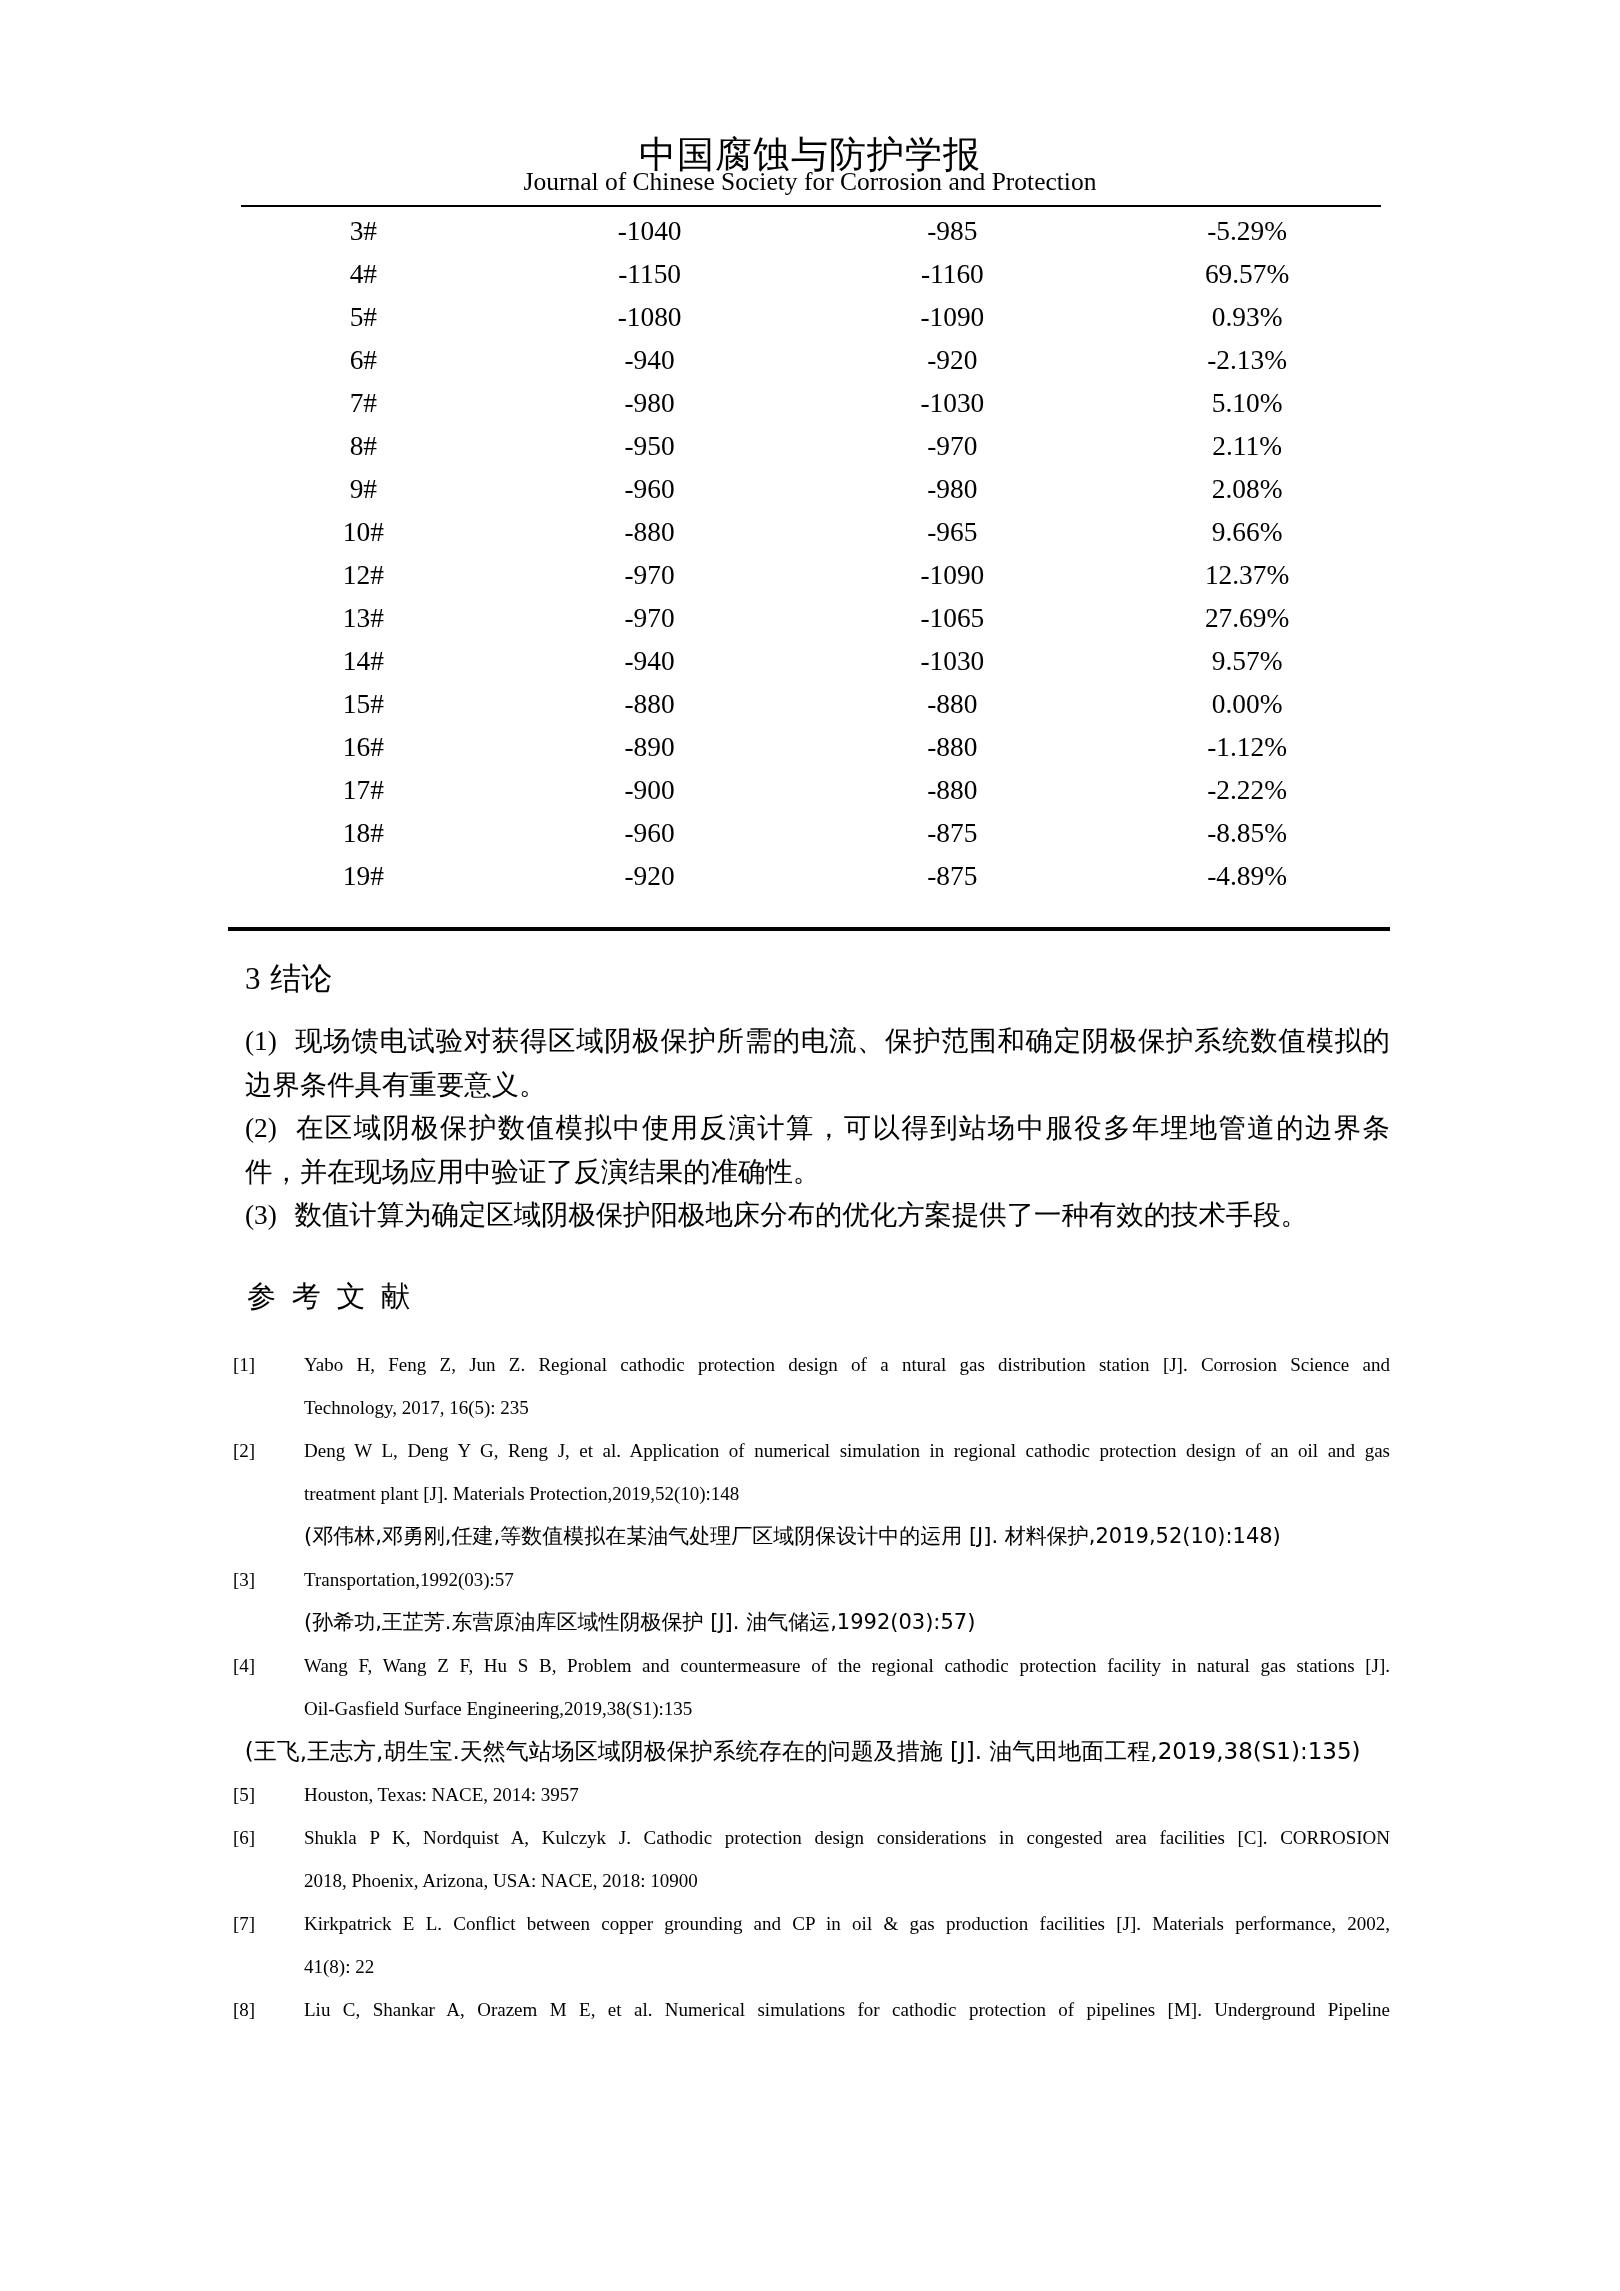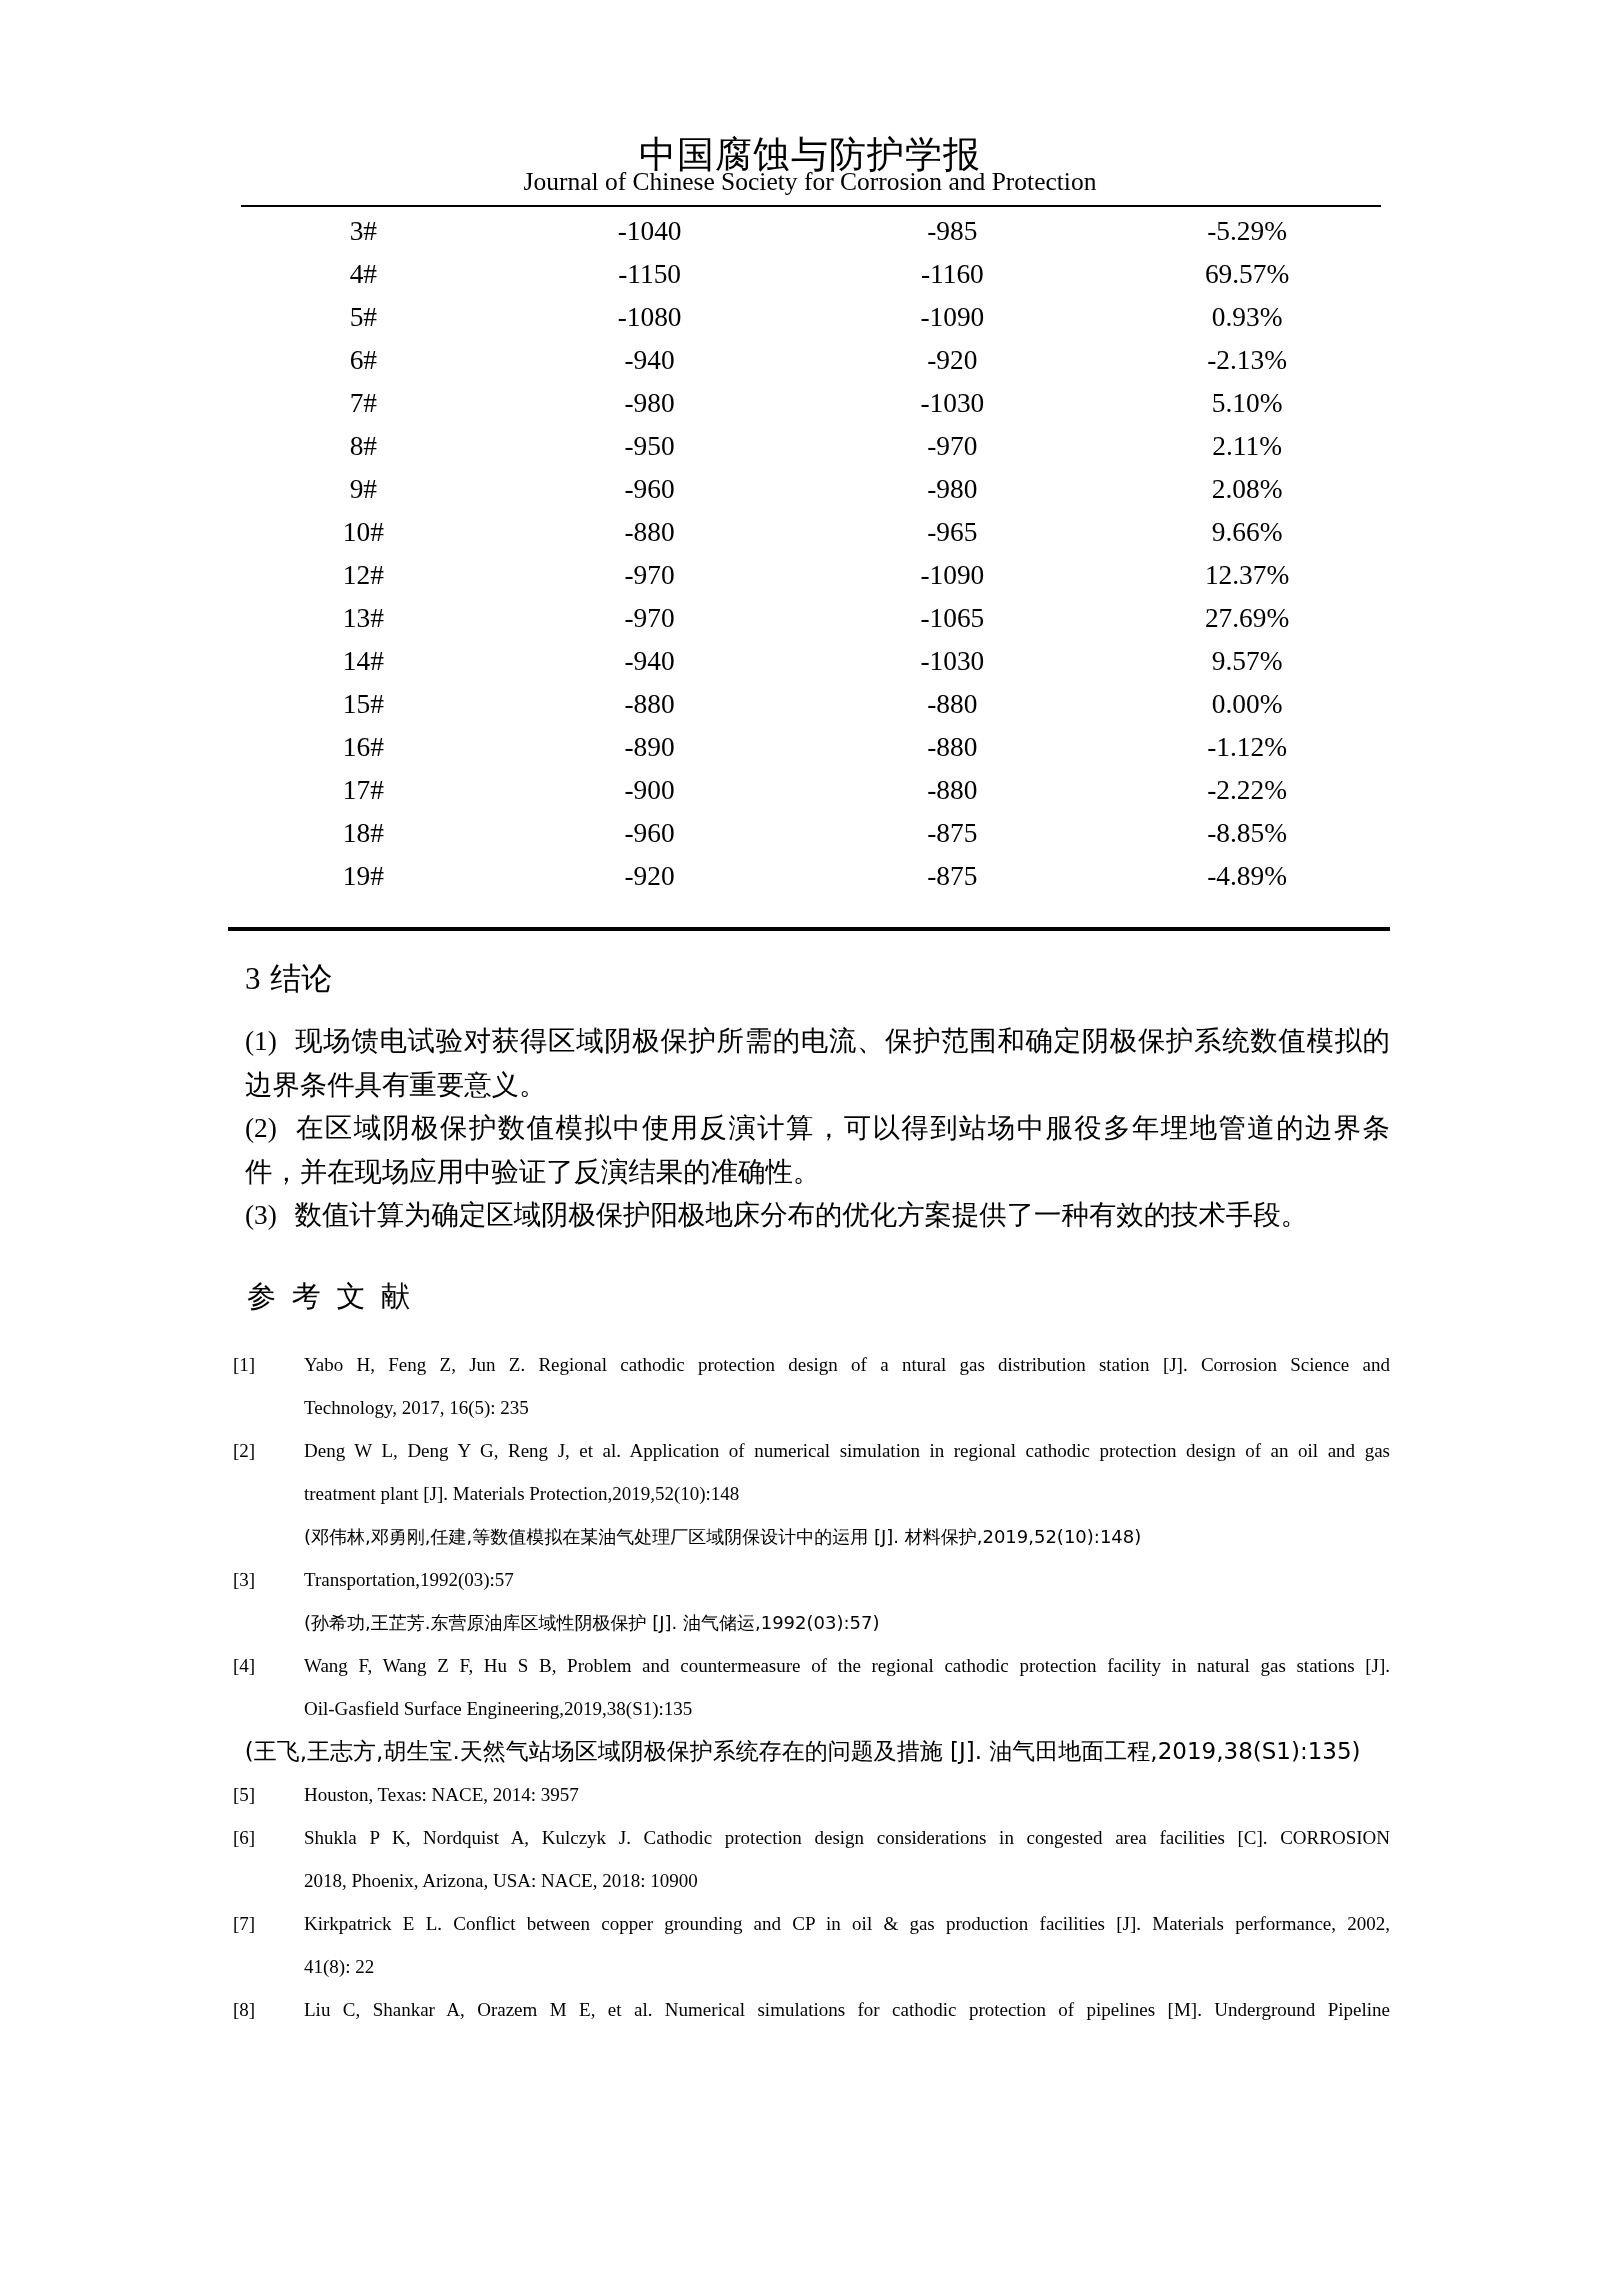--- a/index.html
+++ b/index.html
@@ -25,21 +25,21 @@
   .conclusions p { margin: 0; }
   .conclusions .idx { font-family: "Liberation Serif", serif; margin-right: 17.6px; }
 
   .refs-heading { position: absolute; left: 247px; top: 1277px; font-size: 29px; line-height: 39px; letter-spacing: 15.7px; font-family: "DejaVu Sans", sans-serif; text-align: right; }
 
   .refs { position: absolute; left: 233px; top: 1343px; width: 1157px; font-size: 19px; line-height: 43px; }
   .ref { position: relative; padding-left: 71px; text-align: justify; }
   .ref .ref-num { position: absolute; left: 0; top: 0; }
   .ref .ref-line { display: block; }
   .ref .justify-line { text-align-last: justify; }
-  .ref .cn-line { font-family: "DejaVu Sans", sans-serif; font-size: 18px; }
+  .ref .cn-line { font-family: "DejaVu Sans", sans-serif; font-size: 21px; }
   .ref-cn-outdent { padding-left: 11.8px; font-family: "DejaVu Sans", sans-serif; font-size: 23px; line-height: 43px; }
 </style>
 </head>
 <body>
 
 <div class="page-header journal-cn">中国腐蚀与防护学报</div>
 <div class="page-header journal-en">Journal of Chinese Society for Corrosion and Protection</div>
 <div class="header-rule"></div>
 
 <table class="data-table">

